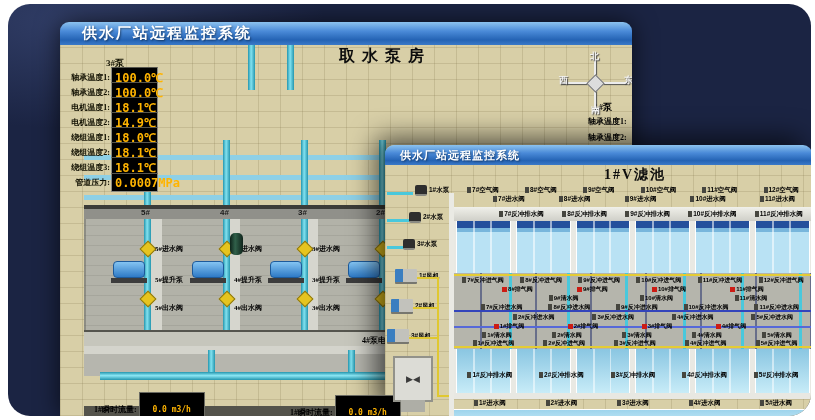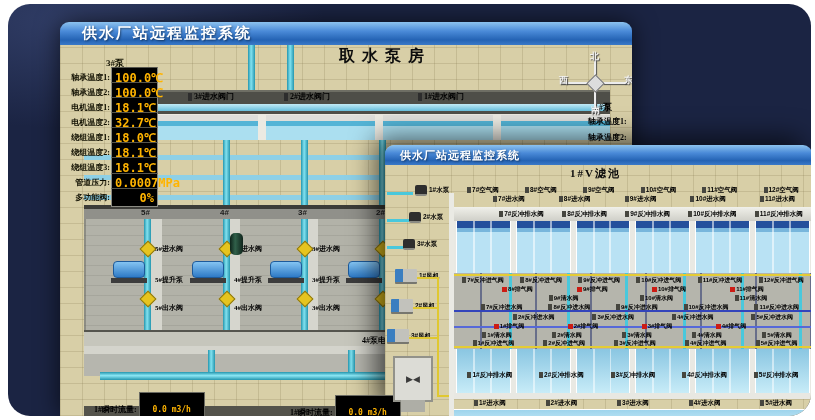--- a/index.html
+++ b/index.html
@@ -17,21 +17,21 @@
             text-shadow:1px 1px 2px rgba(0,0,0,.45);
             background:linear-gradient(180deg,#8cc2ee 0%,#4a8ad8 40%,#2463b4 78%,#3a79c8 100%)}
   .front .titlebar{height:20px;font-size:11px;padding-left:15px;letter-spacing:1px}
   .scene{position:relative;overflow:hidden;background-color:#d8cfa7;
          background-image:repeating-linear-gradient(90deg,rgba(120,108,66,.20) 0 1px,transparent 1px 22px),
                           repeating-linear-gradient(0deg,rgba(120,108,66,.20) 0 1px,transparent 1px 16px)}
   .scene-back{height:371px}
   .scene-front{height:251px}
   .scene-title{position:absolute;font-family:"Liberation Serif",serif;font-weight:bold;color:#0d0d0d;z-index:5}
   .back-st{left:250px;top:1px;width:150px;font-size:16px;letter-spacing:7px;text-align:center}
-  .front-st{left:185px;top:1px;width:130px;font-size:11px;letter-spacing:2px;text-align:left}
+  .front-st{left:185px;top:1px;width:130px;font-size:14px;letter-spacing:2px;text-align:center}
   
   .telemetry{position:absolute;left:4px;top:12px;width:98px;z-index:4}
   .tele-header{margin-left:42px;font-size:9px;font-weight:bold;color:#151505;font-family:"Liberation Serif",serif}
   .tele-row{display:flex;align-items:center;height:15px}
   .tele-label{width:46px;text-align:right;font-size:8px;font-weight:bold;color:#100f00;
               font-family:"Liberation Serif",serif;white-space:nowrap}
   .tele-value{margin-left:1px;width:47px;box-sizing:border-box;background:#000;
               border:1px solid #8a8a82;border-top-color:#55554d;
               color:#ffb400;font-size:12px;font-weight:bold;text-align:right;padding:1.5px 3px;
               font-family:"DejaVu Sans Mono",monospace;white-space:nowrap}
@@ -206,60 +206,41 @@
               <div class="tele-row">
             <span class="tele-label">轴承温度2:</span>
             <span class="tele-value">100.0℃</span>
           </div>
               <div class="tele-row">
             <span class="tele-label">电机温度1:</span>
             <span class="tele-value">18.1℃</span>
           </div>
               <div class="tele-row">
             <span class="tele-label">电机温度2:</span>
-            <span class="tele-value">32.7℃</span>
+            <span class="tele-value">14.9℃</span>
           </div>
               <div class="tele-row">
             <span class="tele-label">绕组温度1:</span>
             <span class="tele-value">18.0℃</span>
           </div>
               <div class="tele-row">
             <span class="tele-label">绕组温度2:</span>
             <span class="tele-value">18.1℃</span>
           </div>
               <div class="tele-row">
             <span class="tele-label">绕组温度3:</span>
             <span class="tele-value">18.1℃</span>
           </div>
               <div class="tele-row">
             <span class="tele-label">管道压力:</span>
             <span class="tele-value">0.0007MPa</span>
           </div>
-              <div class="tele-row">
-            <span class="tele-label">多功能阀:</span>
-            <span class="tele-value">0%</span>
-          </div>
             </div>
       </div>
 
-      <div class="channels">
-        <div class="ch-row1"></div>
-        <div class="ch-row2">
-          <div class="ch-cell"></div>
-          <div class="ch-cell"></div>
-          <div class="ch-cell"></div>
-          <div class="ch-cell"></div>
-        </div>
-        <div class="intake-valves">
-
-        <span class="intake-valve">3#进水阀门</span>
-              <span class="intake-valve">2#进水阀门</span>
-              <span class="intake-valve">1#进水阀门</span>
-            </div>
-      </div>
 
       <div class="vpipe p-t1"></div>
       <div class="vpipe p-t2"></div>
       <div class="forebay"></div>
       <div class="vpipe p-f1"></div>
       <div class="vpipe p-f2"></div>
       <div class="vpipe p-f3"></div>
       <div class="vpipe p-f4"></div>
 
       <div class="compass">

